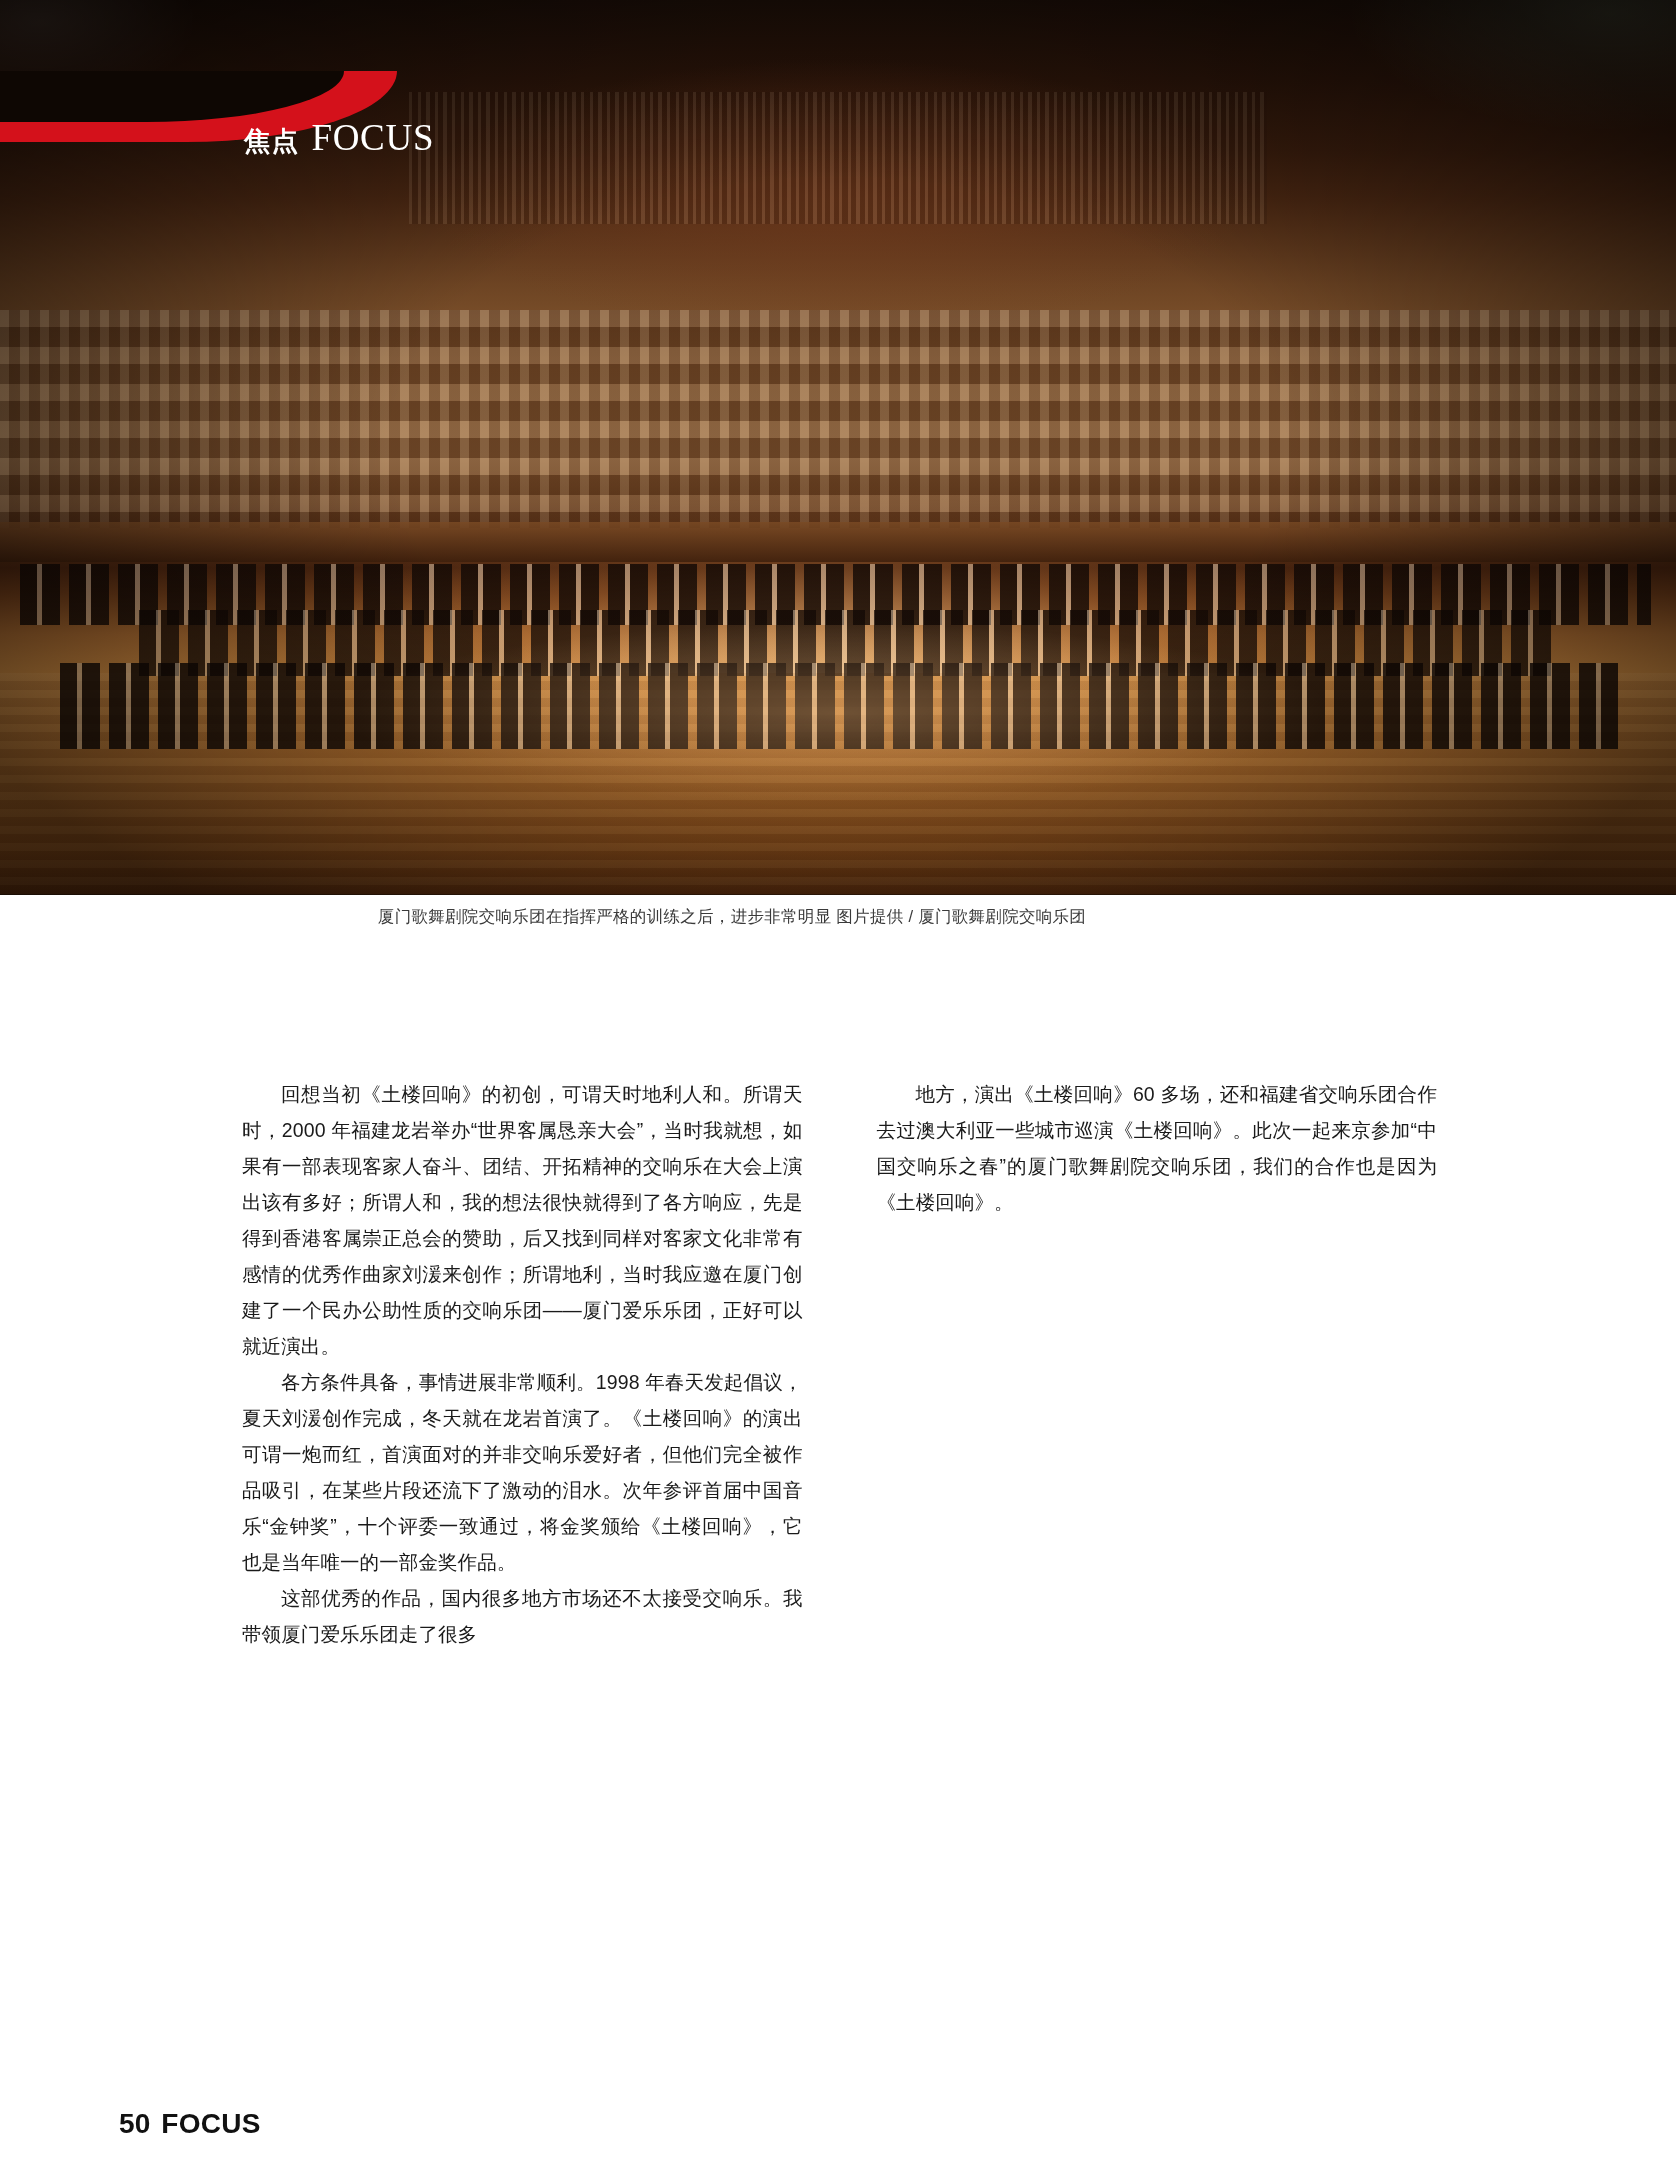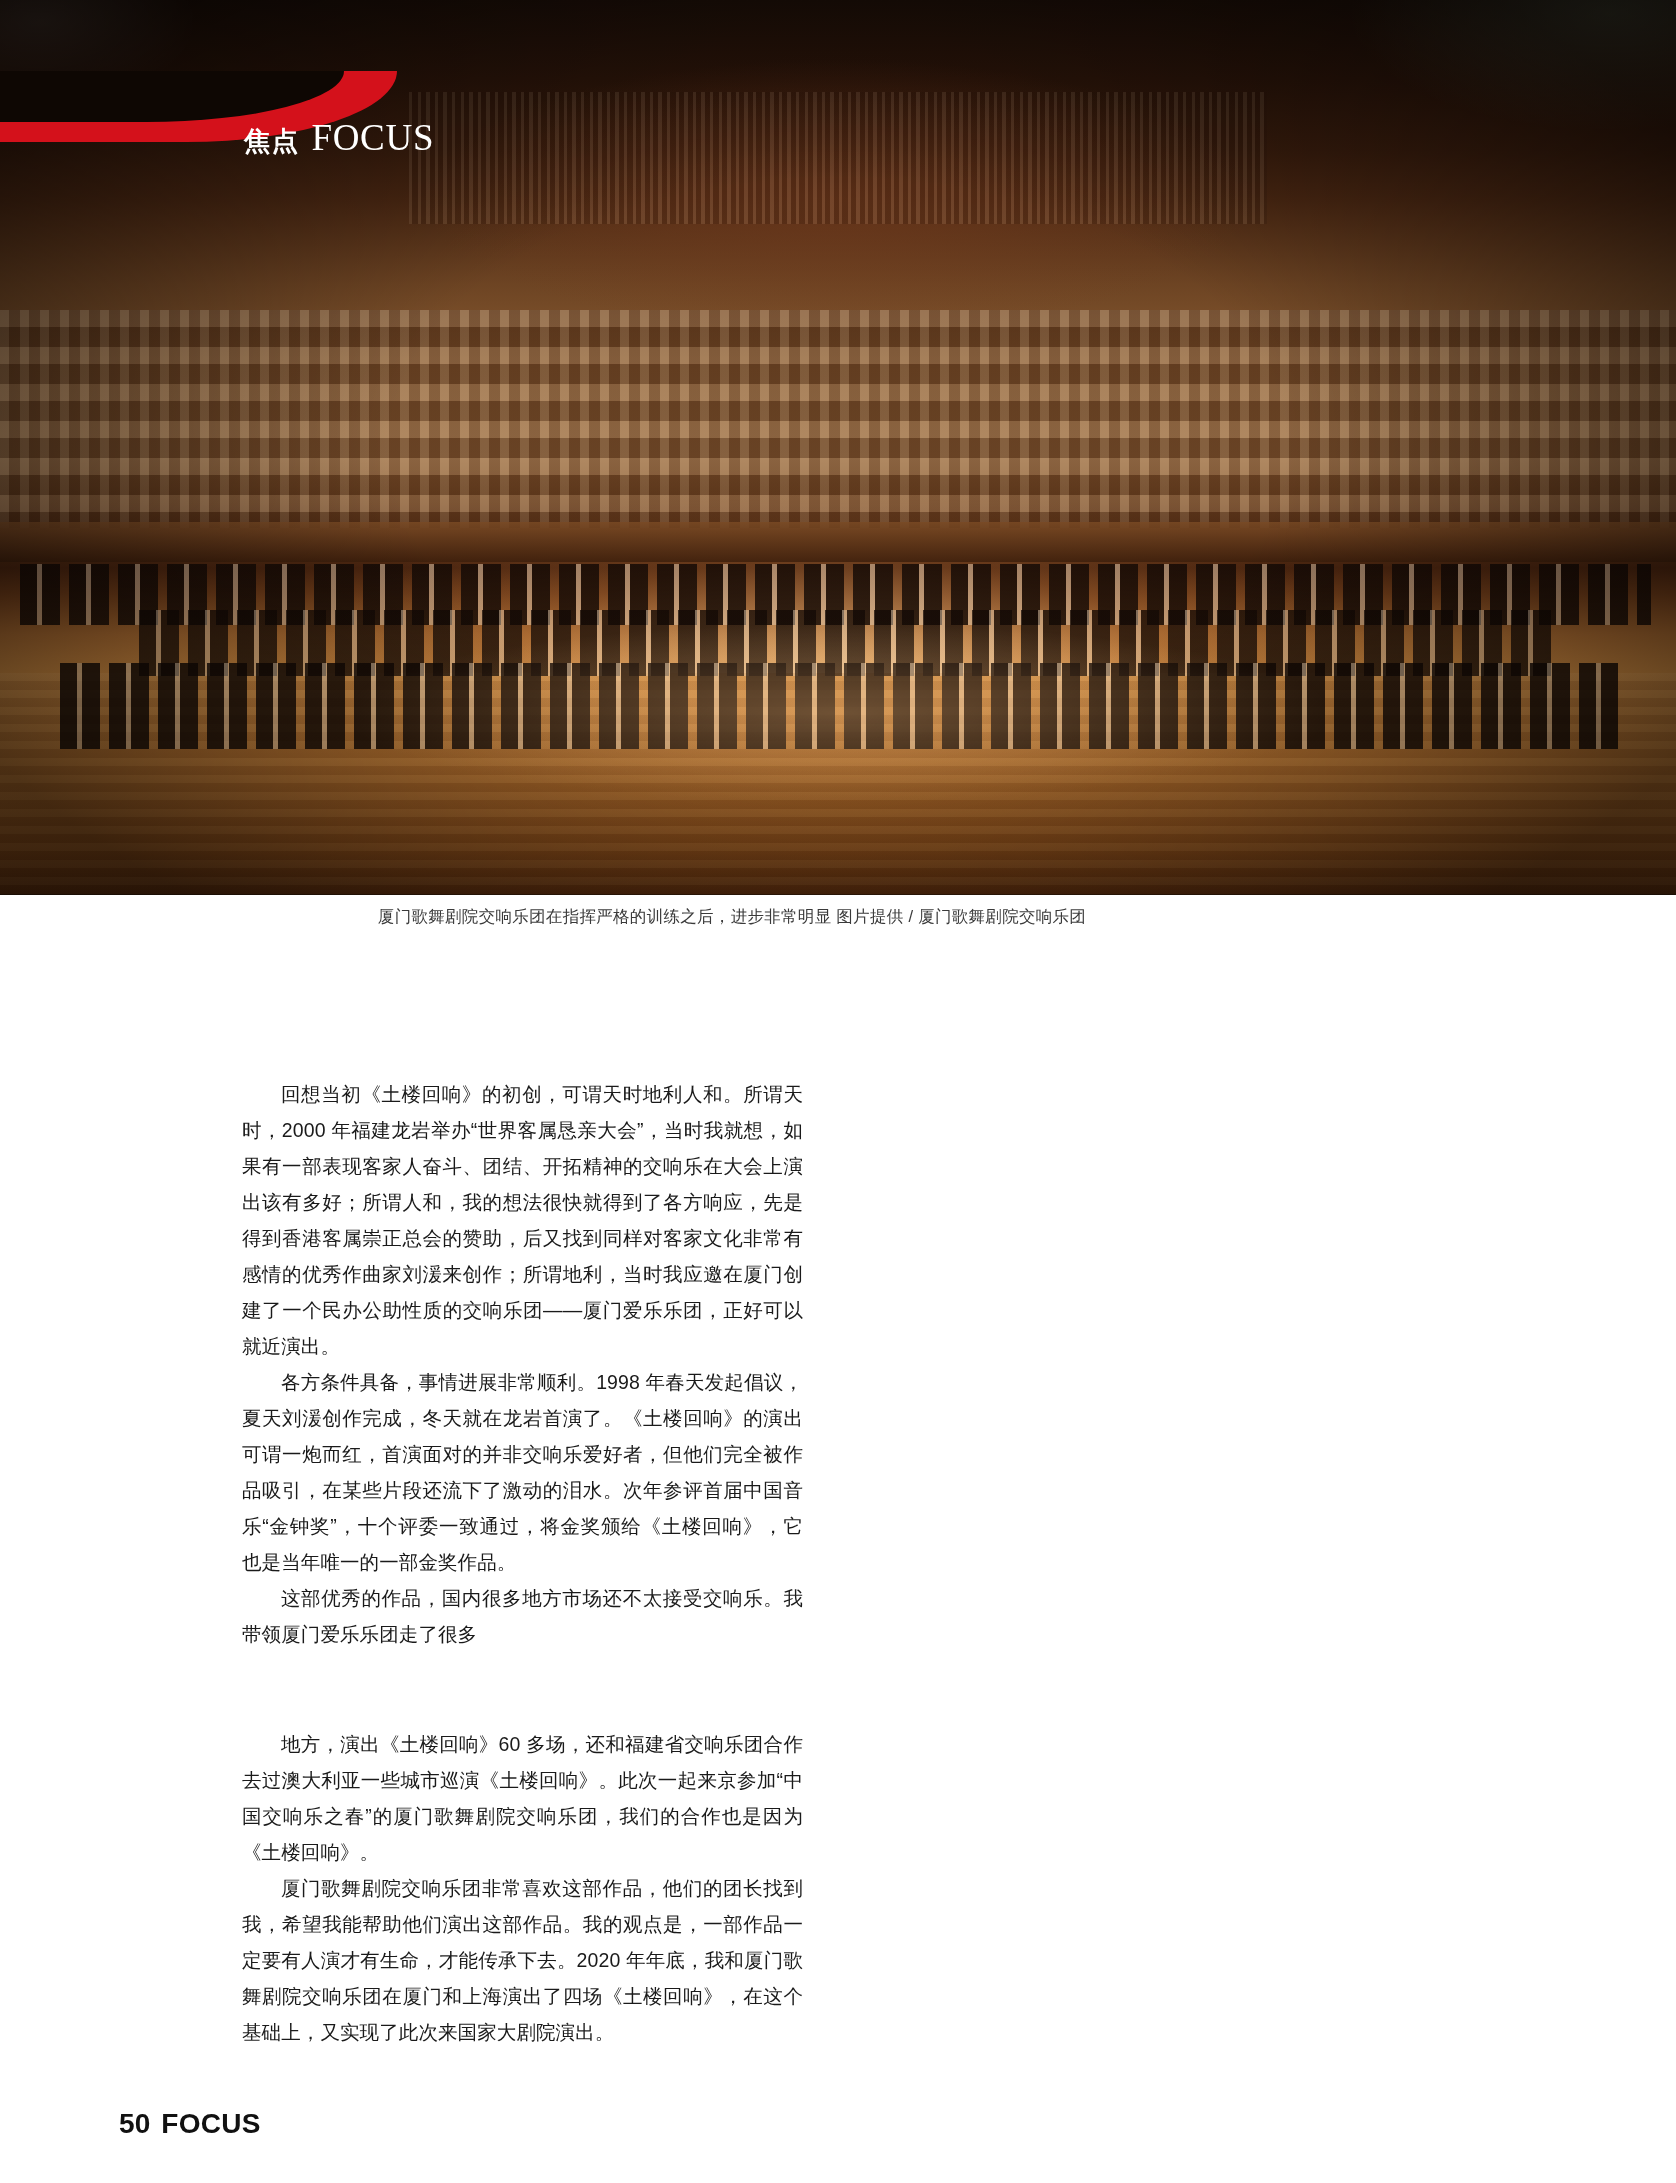--- a/index.html
+++ b/index.html
@@ -214,21 +214,20 @@
   }
 
   
   .columns {
     position: absolute;
     left: 242px;
     top: 1076px;
     width: 1195px;
     display: flex;
     gap: 74px;
-    flex-direction: column;
   }
   .col {
     width: 561px;
   }
   .col p {
     margin: 0 0 0 0;
     font-family: "Liberation Sans", "DejaVu Sans", sans-serif;
     font-size: 19.5px;
     line-height: 36px;
     color: #1a1a1a;
@@ -295,21 +294,20 @@
 <div class="caption">厦门歌舞剧院交响乐团在指挥严格的训练之后，进步非常明显  图片提供 / 厦门歌舞剧院交响乐团</div>
 
 <div class="columns">
   <div class="col">
     <p>回想当初《土楼回响》的初创，可谓天时地利人和。所谓天时，2000 年福建龙岩举办“世界客属恳亲大会”，当时我就想，如果有一部表现客家人奋斗、团结、开拓精神的交响乐在大会上演出该有多好；所谓人和，我的想法很快就得到了各方响应，先是得到香港客属崇正总会的赞助，后又找到同样对客家文化非常有感情的优秀作曲家刘湲来创作；所谓地利，当时我应邀在厦门创建了一个民办公助性质的交响乐团——厦门爱乐乐团，正好可以就近演出。</p>
     <p>各方条件具备，事情进展非常顺利。1998 年春天发起倡议，夏天刘湲创作完成，冬天就在龙岩首演了。《土楼回响》的演出可谓一炮而红，首演面对的并非交响乐爱好者，但他们完全被作品吸引，在某些片段还流下了激动的泪水。次年参评首届中国音乐“金钟奖”，十个评委一致通过，将金奖颁给《土楼回响》，它也是当年唯一的一部金奖作品。</p>
     <p>这部优秀的作品，国内很多地方市场还不太接受交响乐。我带领厦门爱乐乐团走了很多</p>
   </div>
   <div class="col">
     <p>地方，演出《土楼回响》60 多场，还和福建省交响乐团合作去过澳大利亚一些城市巡演《土楼回响》。此次一起来京参加“中国交响乐之春”的厦门歌舞剧院交响乐团，我们的合作也是因为《土楼回响》。</p>
-    <p>厦门歌舞剧院交响乐团非常喜欢这部作品，他们的团长找到我，希望我能帮助他们演出这部作品。我的观点是，一部作品一定要有人演才有生命，才能传承下去。2020 年年底，我和厦门歌舞剧院交响乐团在厦门和上海演出了四场《土楼回响》，在这个基础上，又实现了此次来国家大剧院演出。</p>
   </div>
 </div>
 
 <div class="footer">
   <span class="footer-page">50</span>
   <span class="footer-brand">FOCUS</span>
 </div>
 
 
 </body></html>

